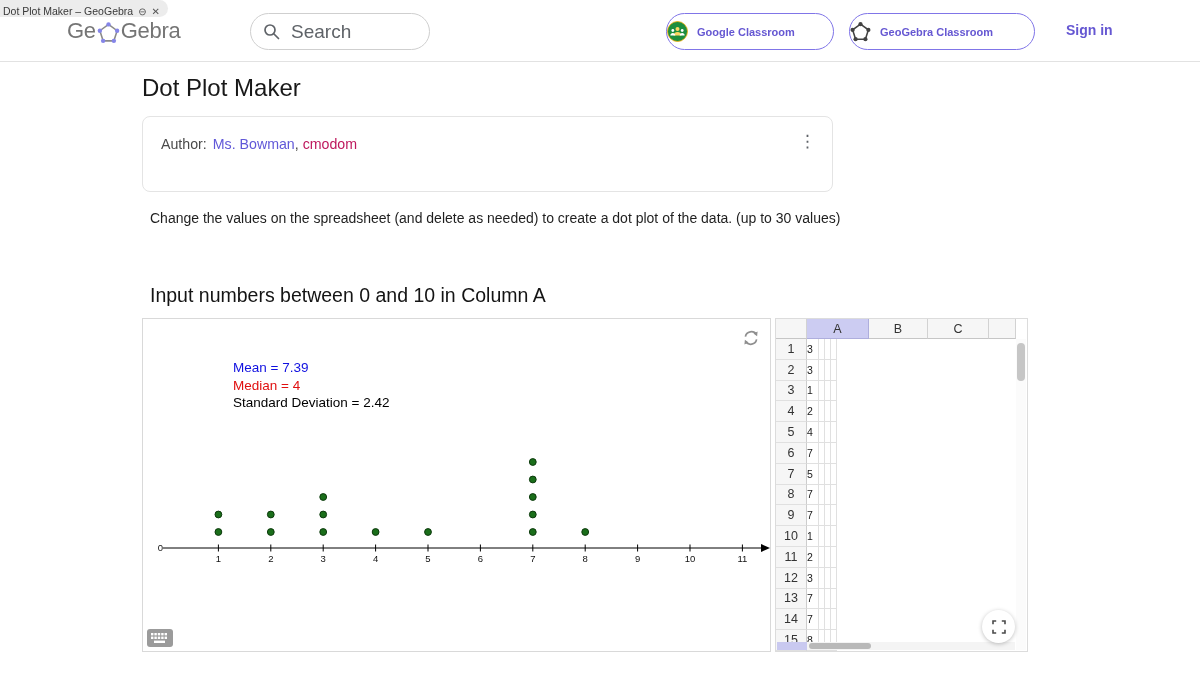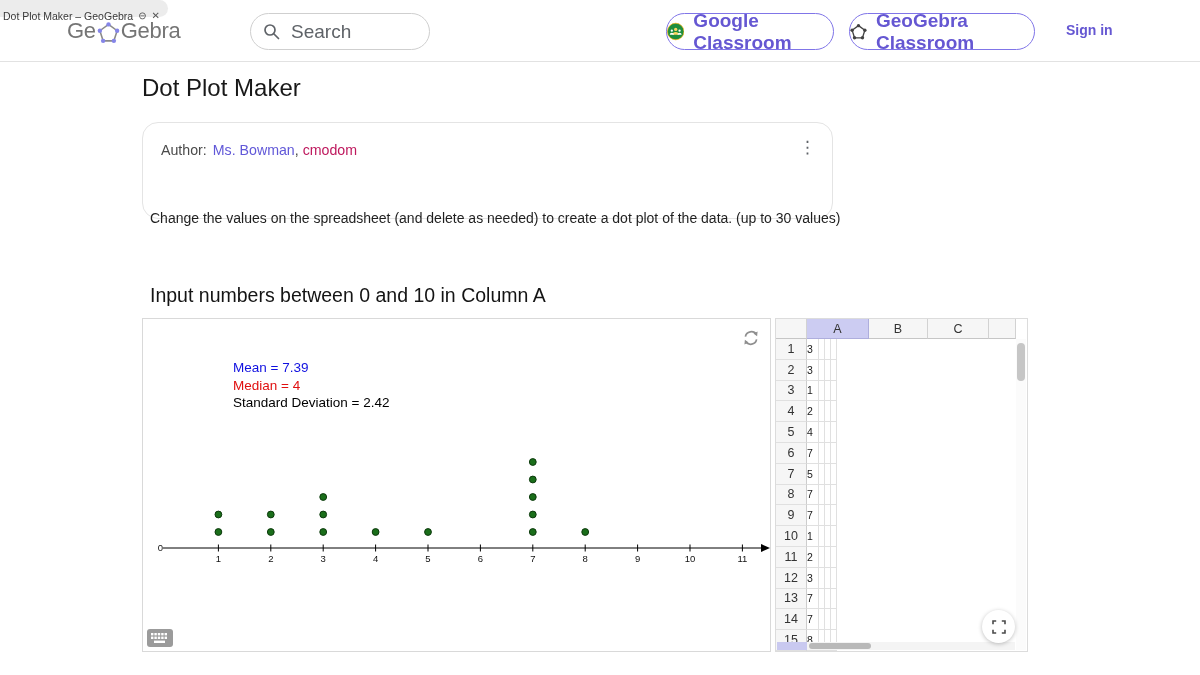--- a/index.html
+++ b/index.html
@@ -2,45 +2,45 @@
 <html><head>
 <meta charset="utf-8">
 <style>
   html,body{margin:0;padding:0}
   body{width:1200px;height:675px;position:relative;background:#fff;overflow:hidden;
        font-family:"Liberation Sans",sans-serif;color:#202020}
   *{box-sizing:border-box}
 
   
   .tab{position:absolute;left:0;top:0;height:17px;padding:15px 8px 0 3px;background:#ececec;
-       border-radius:0 9px 9px 0;display:flex;align-items:center;gap:5px;
+       border-radius:0 9px 9px 0;display:flex;align-items:flex-end;gap:5px;
        font-size:10.5px;color:#3a3a3a;z-index:9}
   .tab .glyph{font-size:10px;color:#555;line-height:1}
 
   
   .logo{position:absolute;left:67px;top:13px;height:36px;display:flex;align-items:center;
         font-size:22px;color:#757575;letter-spacing:-.3px}
   .logo svg{margin:3px 1px 0 1px}
   .search{position:absolute;left:250px;top:13px;width:180px;height:37px;border:1px solid #cfcfcf;
           border-radius:19px;display:flex;align-items:center;padding:0 12px;gap:9px;background:#fff}
   .search input{border:none;outline:none;font-size:19px;width:118px;background:transparent;
                 font-family:"Liberation Sans",sans-serif;color:#333}
   .search input::placeholder{color:#5f6368}
   .pill{position:absolute;top:13px;height:37px;border:1px solid #8075e8;border-radius:19px;
-        display:flex;align-items:center;justify-content:center;gap:9px;background:#fff;
-        font-weight:700;font-size:19px;cursor:pointer}
+        display:flex;align-items:center;gap:9px;background:#fff;
+        font-weight:700;font-size:11px;cursor:pointer}
   #gc-pill{left:666px;width:168px}
   #ggbc-pill{left:849px;width:186px}
   .signin{position:absolute;left:1066px;top:22px;font-weight:700;font-size:14px;cursor:pointer}
   .divider{position:absolute;left:0;top:61px;width:1200px;height:1px;background:#e2e2e2}
 
   
   h1.title{position:absolute;left:142px;top:74px;margin:0;font-size:24px;font-weight:500;color:#181818}
-  .card{position:absolute;left:142px;top:122px;width:691px;height:97px;border:1px solid #e4e4e4;
-        border-radius:16px;background:#fff}
+  .card{position:absolute;left:142px;top:116px;width:691px;height:76px;border:1px solid #e4e4e4;
+        border-radius:8px;background:#fff}
   .card-row{position:absolute;left:18px;font-size:14.2px;color:#4a4a4a;display:flex;gap:6px;align-items:baseline}
   .row-author{top:19px}
   .row-topic{top:60px}
   .plink{cursor:pointer;text-decoration:none}
   .kebab{position:absolute;right:16px;top:16px;font-size:17px;color:#5f6368;cursor:pointer;line-height:1}
   p.desc{position:absolute;left:150px;top:210px;margin:0;width:920px;font-size:14px;color:#1f1f1f}
   h2.applet-h{position:absolute;left:150px;top:284px;margin:0;font-size:19.5px;font-weight:400;color:#141414}
 
   
   .applet{position:absolute;left:142px;top:318px;width:886px;height:334px}

